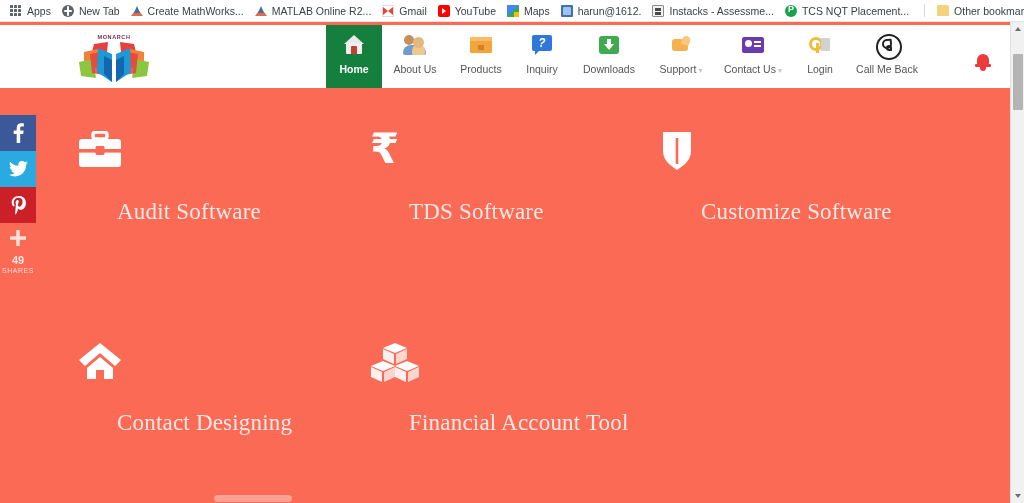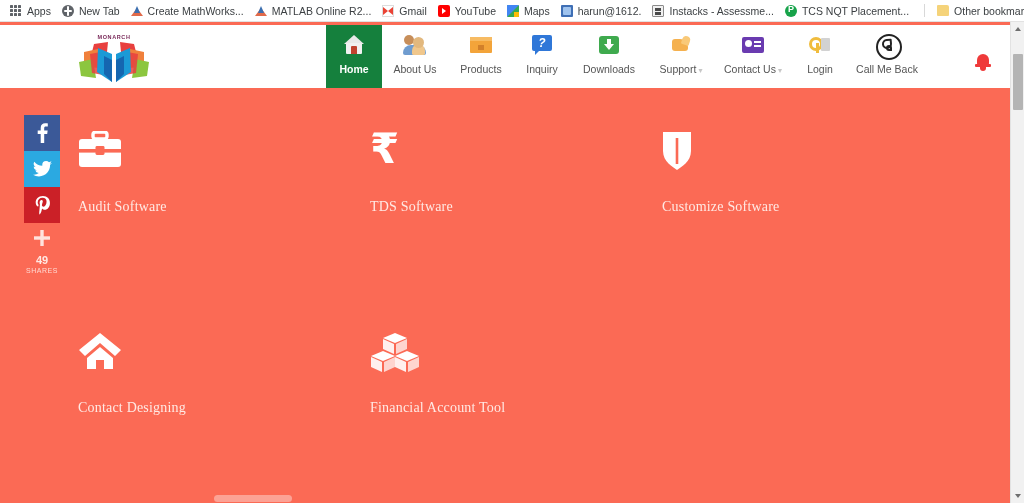--- a/index.html
+++ b/index.html
@@ -169,21 +169,21 @@
   .bell i{position:absolute;left:6px;top:14px;width:6px;height:4px;background:#ef3a3a;border-radius:0 0 4px 4px;}
 
   
   .hero {
     position:absolute; left:0; top:91px; width:1010px; height:412px;
     background:#fb6a55; overflow:hidden;
   }
 
   
   .social-rail {
-    position:absolute; left:0; top:24px; width:36px;padding-left:24px;
+    position:absolute; left:0; top:24px; width:36px;
   }
   .soc {
     width:36px; height:36px; display:flex; align-items:center; justify-content:center;
     cursor:pointer; position:relative;
   }
   .soc-fb { background:#3b5998; }
   .soc-tw { background:#2ba9e1; }
   .soc-pin { background:#cb2027; }
   .soc-plus { background:transparent; height:30px; }
   .soc svg { display:block; }
@@ -197,21 +197,21 @@
 
   
   .services {
     position:absolute; left:78px; top:40px; width:900px;
     display:grid; grid-template-columns:292px 292px 300px; row-gap:117px;
   }
   .svc { position:relative; }
   .svc-ico { width:44px; height:44px; position:relative; margin-bottom:24px; }
   .svc-label {
     font-family:"Liberation Serif", serif;
-    font-size:14px; color:#ffe9e4; letter-spacing:0.2px; white-space:nowrap;
+    font-size:23px; color:#ffe9e4; letter-spacing:0.2px; white-space:nowrap;margin-left:39px;
   }
   .svc-ico svg { display:block; }
   .svc-ico .rupee {
     position:absolute; left:0; top:-4px; width:44px;
     font-size:42px; line-height:44px; color:#fff; font-weight:bold;
     font-family:"DejaVu Sans", sans-serif;
   }
 
   
   .vscroll {

